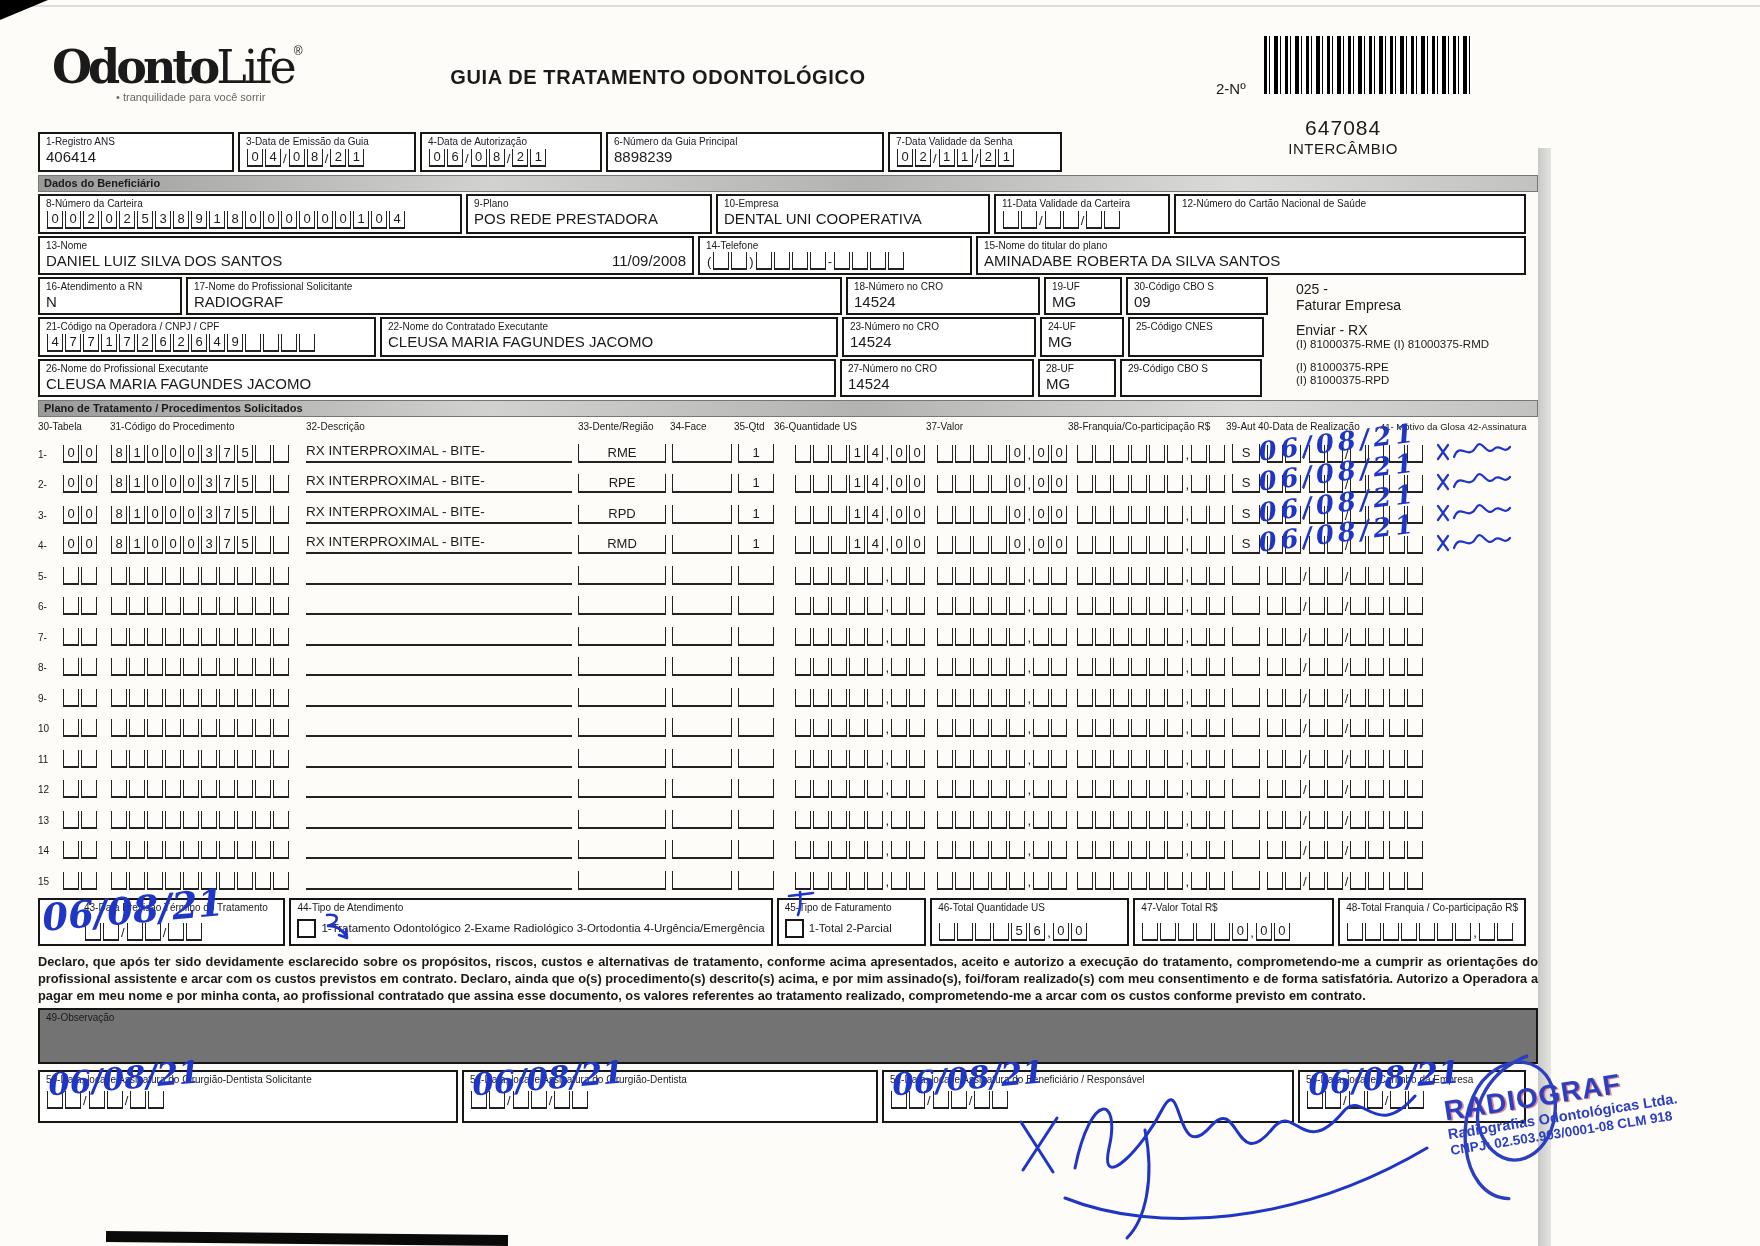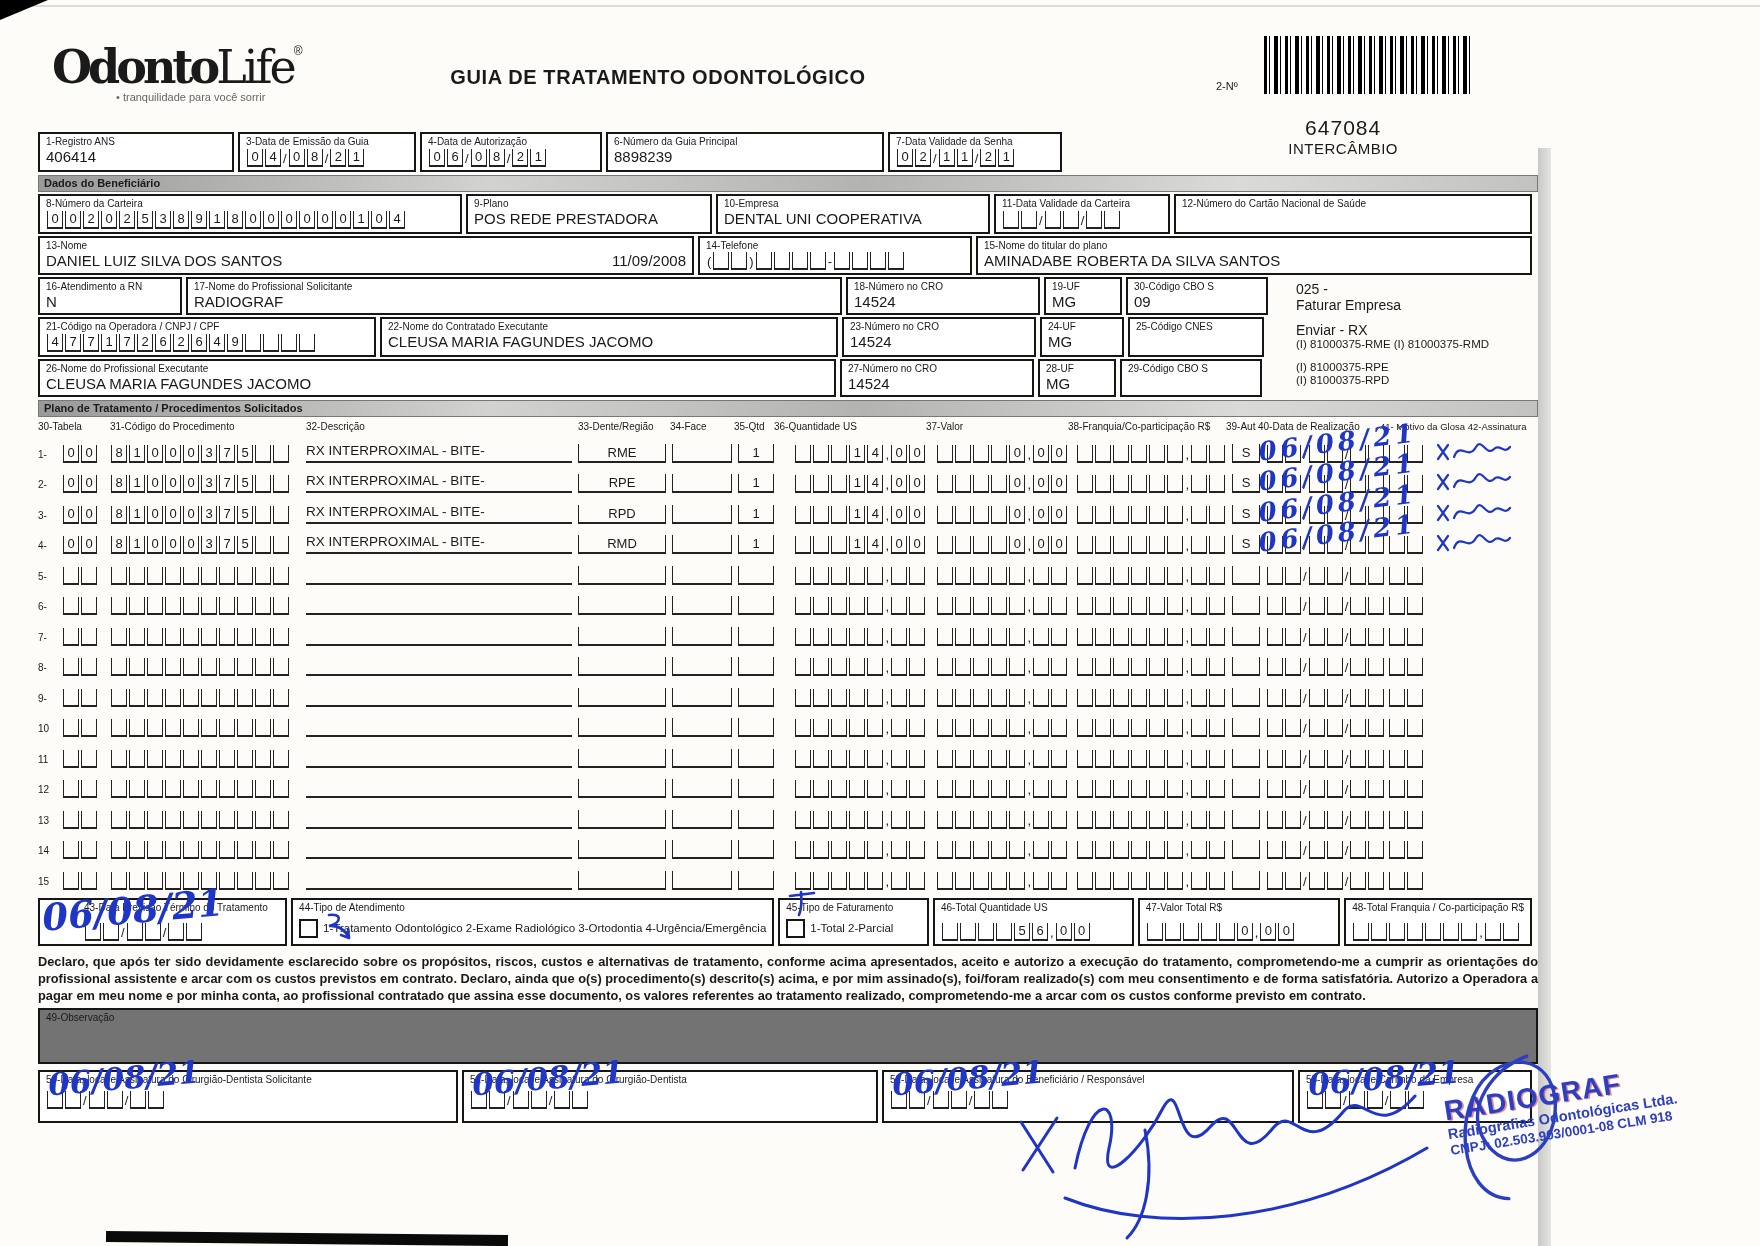--- a/index.html
+++ b/index.html
@@ -13,29 +13,29 @@
 
   .form{position:absolute;left:38px;top:28px;width:1500px;}
   .hdr{position:relative;height:102px;}
   .logo{position:absolute;left:14px;top:16px;line-height:1;}
   .lg1{font-family:"DejaVu Serif",serif;font-weight:bold;font-size:46px;letter-spacing:-4px;}
   .lg2{font-family:"DejaVu Serif",serif;font-weight:normal;font-size:46px;letter-spacing:-3px;}
   .lgr{font-size:12px;vertical-align:28px;}
   .tagline{font-size:11px;color:#666;margin-top:2px;padding-left:64px;}
   .title{position:absolute;left:0;right:260px;top:38px;text-align:center;font-size:20px;font-weight:bold;letter-spacing:.6px;}
   .bcwrap{position:absolute;right:66px;top:8px;}
-  .bc-label{position:absolute;left:-48px;top:44px;font-size:11px;text-align:center;}
+  .bc-label{position:absolute;left:-48px;top:44px;font-size:15px;text-align:center;}
   .barcode{width:208px;height:58px;background:repeating-linear-gradient(90deg,#000 0 3px,#fff 3px 5px,#000 5px 6px,#fff 6px 10px,#000 10px 14px,#fff 14px 16px,#000 16px 17px,#fff 17px 21px);}
   .gnum{position:absolute;right:140px;top:88px;text-align:center;}
   .guide-num{font-size:21px;letter-spacing:1px;}
   .guide-type{font-size:15px;letter-spacing:.5px;}
 
   .row{display:flex;align-items:stretch;}
   .box{border:2px solid #161616;background:#fff;padding:2px 6px 3px;margin-right:4px;margin-top:2px;position:relative;}
-  .box:last-child{margin-right:6px;}
+  .box:last-child{margin-right:12px;}
   .lbl{font-size:10px;white-space:nowrap;}
   .val{font-size:15px;margin-top:1px;white-space:nowrap;}
   .grow{flex:1;}
 
   .secbar{margin-top:3px;height:15px;line-height:15px;background:linear-gradient(90deg,#9a9a9a,#d2d2d0 30%,#b3b3b1 55%,#dadad8 80%,#c2c2c0);border:1px solid #777;font-size:11px;font-weight:bold;padding:0 5px;}
 
   
   .comb{display:inline-flex;align-items:flex-end;}
   .ccell{display:inline-block;width:14px;height:16px;border-left:1px solid #222;border-right:1px solid #222;border-bottom:2px solid #222;margin:0 1px;text-align:center;font-size:13px;line-height:16px;}
   .csep{display:inline-block;font-size:13px;margin:0 1px;line-height:16px;}

